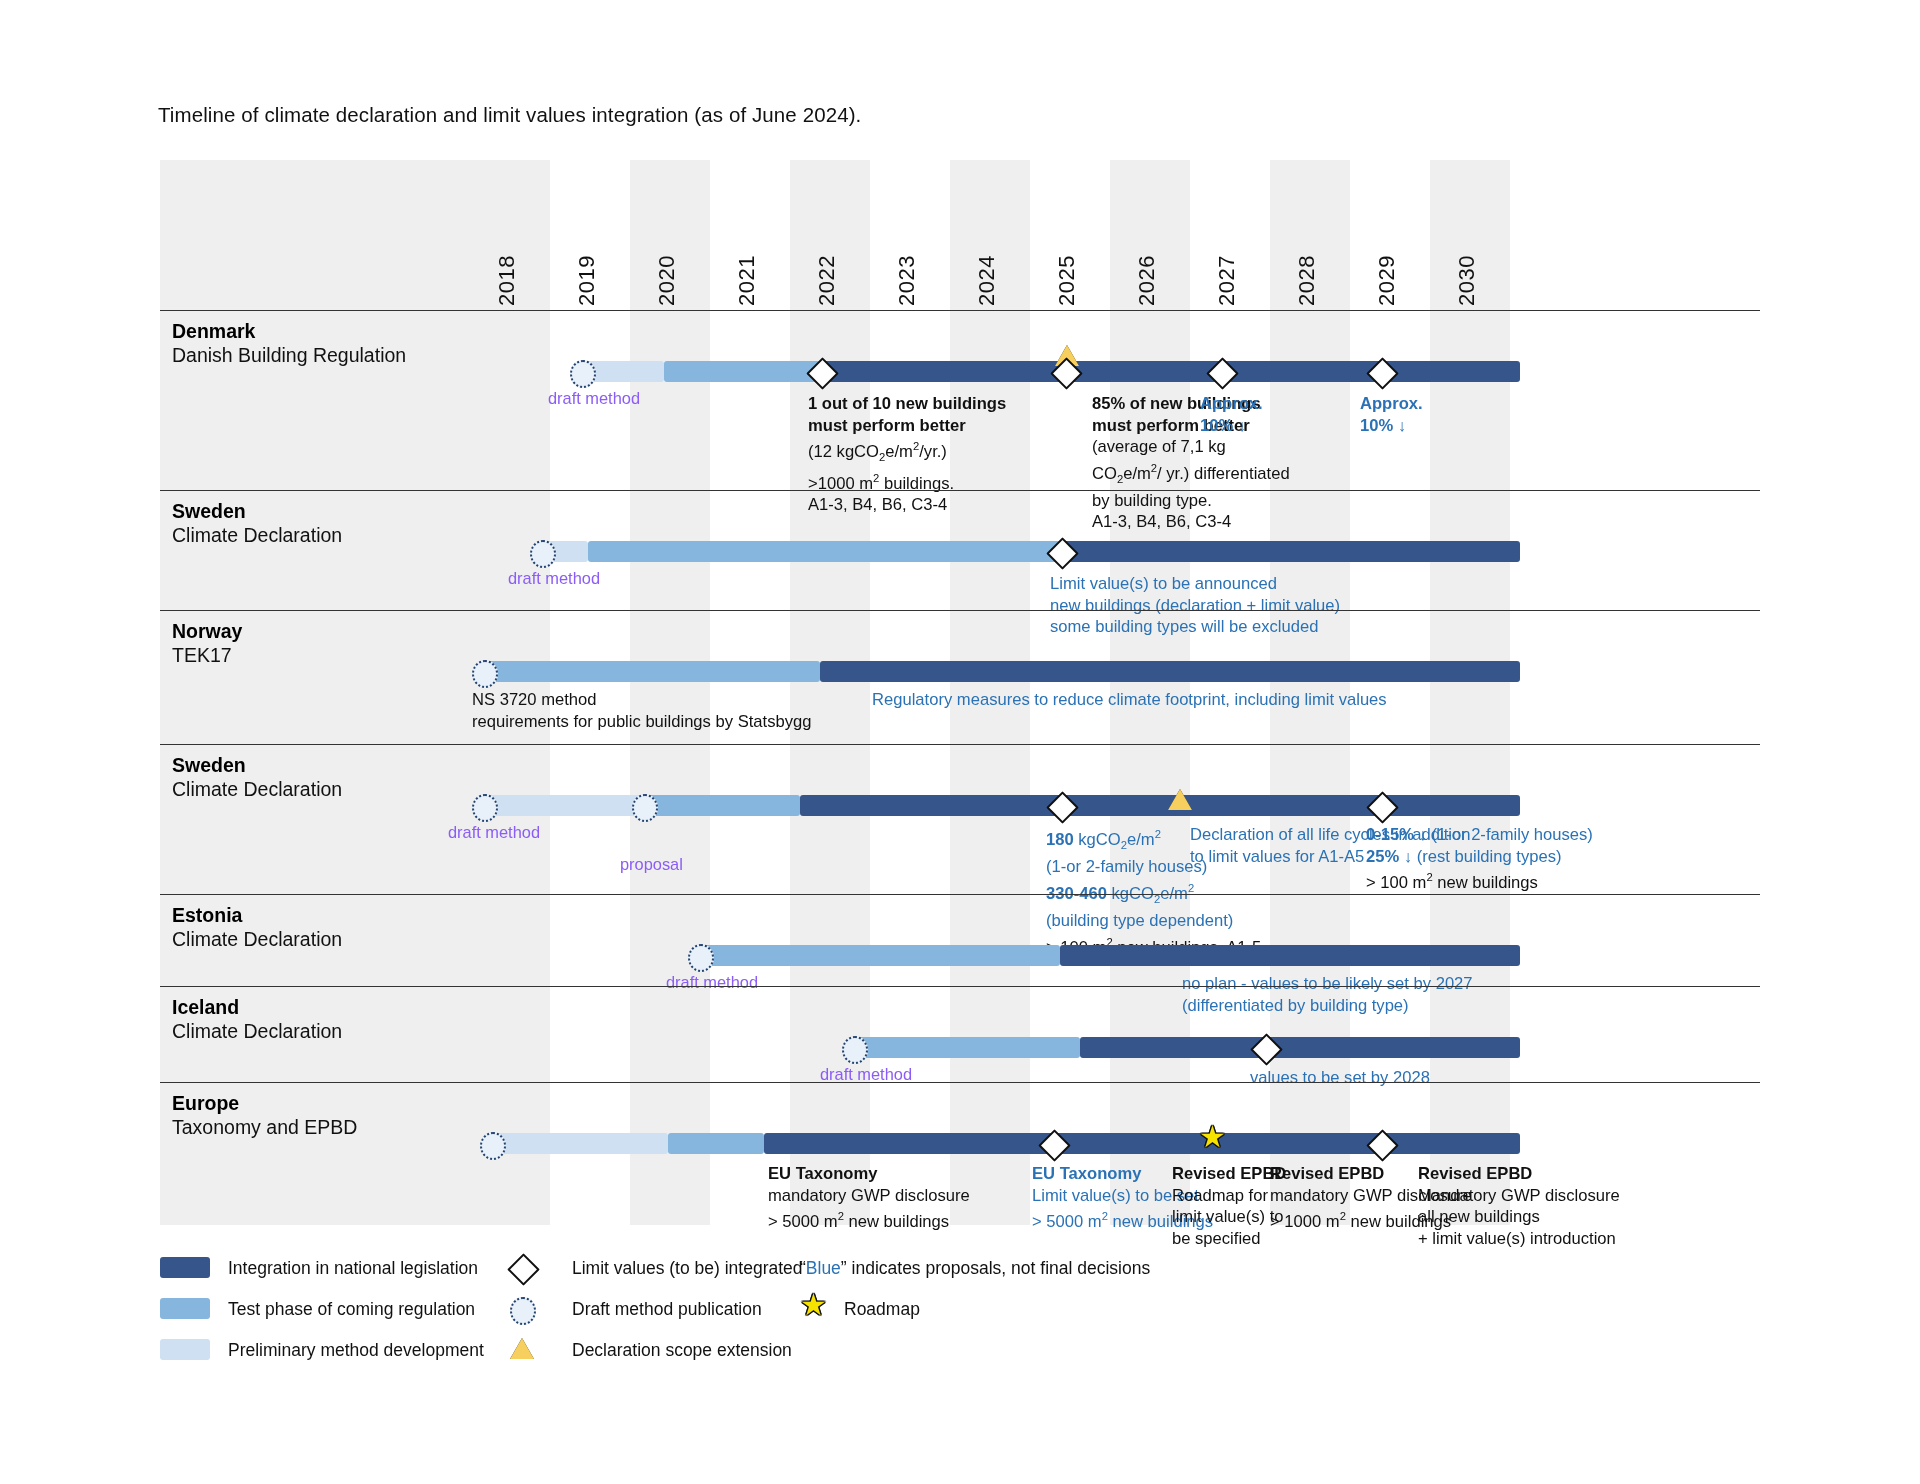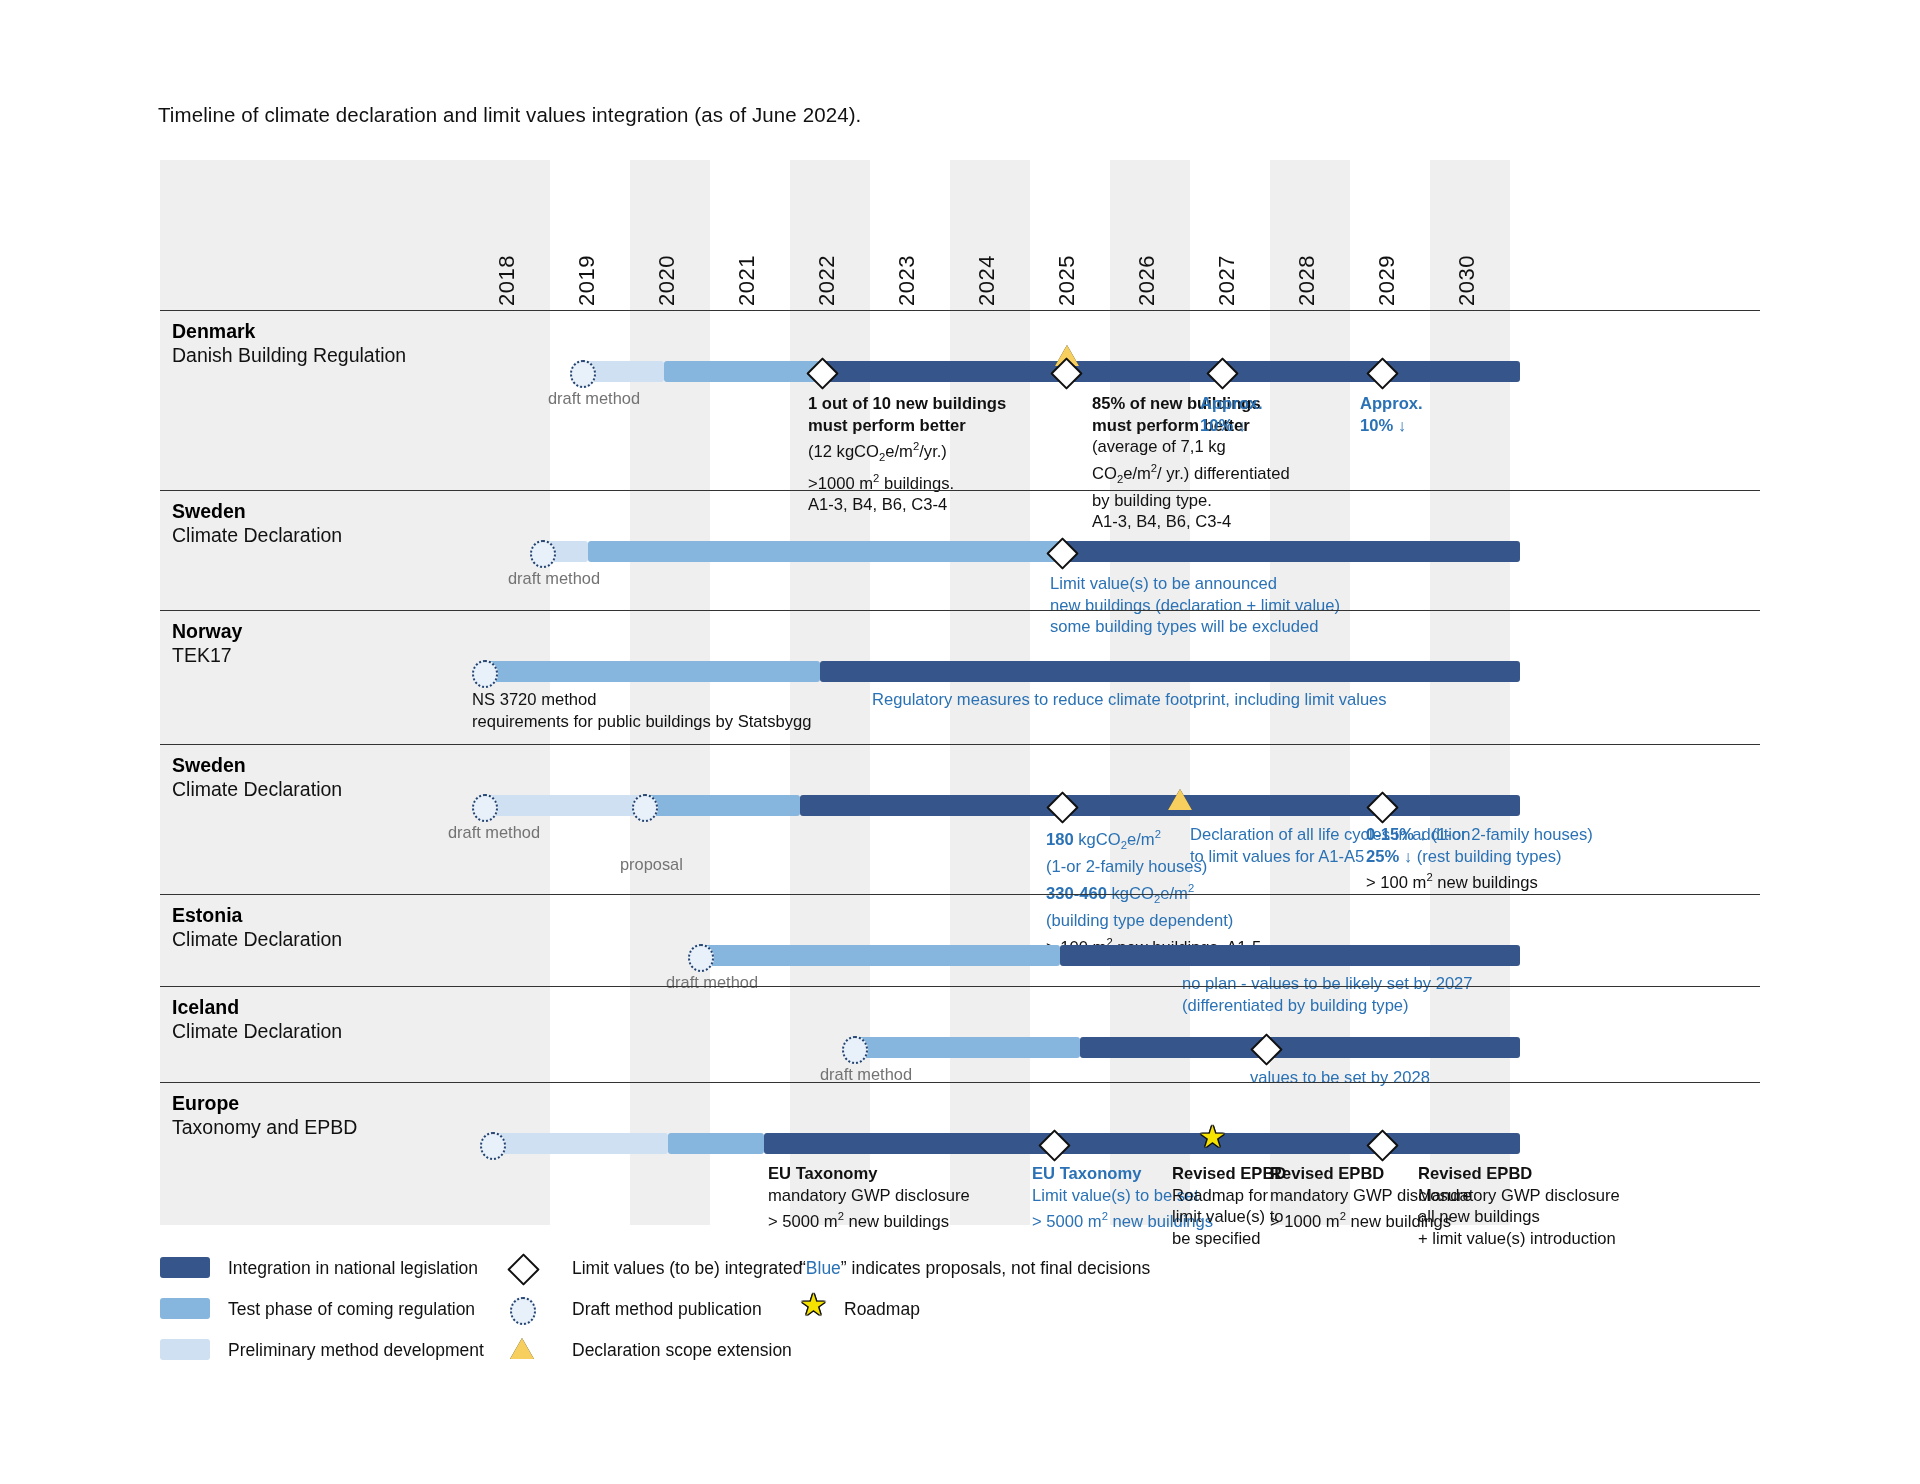--- a/index.html
+++ b/index.html
@@ -72,21 +72,21 @@
   }
   .tri-wrap{position:absolute;}
   .star{font-size:30px;line-height:20px;color:#f6e200;text-shadow:
      -1.4px 0 0 #111, 1.4px 0 0 #111, 0 -1.4px 0 #111, 0 1.4px 0 #111,
      -1px -1px 0 #111, 1px -1px 0 #111, -1px 1px 0 #111, 1px 1px 0 #111;}
 
   
   .ann{position:absolute;font-size:16.6px;line-height:21.5px;color:#111;white-space:nowrap;}
   .ann b{font-weight:bold;}
   .blue{color:#2a72b5;}
-  .lbl-small{position:absolute;font-size:16.4px;color:#737373;white-space:nowrap;}
+  .lbl-small{position:absolute;font-size:16.4px;color:#8b5cf6;white-space:nowrap;}
   sup{font-size:.68em;vertical-align:super;}
   sub{font-size:.68em;vertical-align:sub;}
 
   
   .legend{position:absolute;left:160px;top:1255px;width:1400px;height:150px;}
   .lg-sw{position:absolute;width:50px;height:21px;border-radius:3px;}
   .lg-txt{position:absolute;font-size:17.5px;color:#111;white-space:nowrap;}
 </style>
 </head>
 <body>

